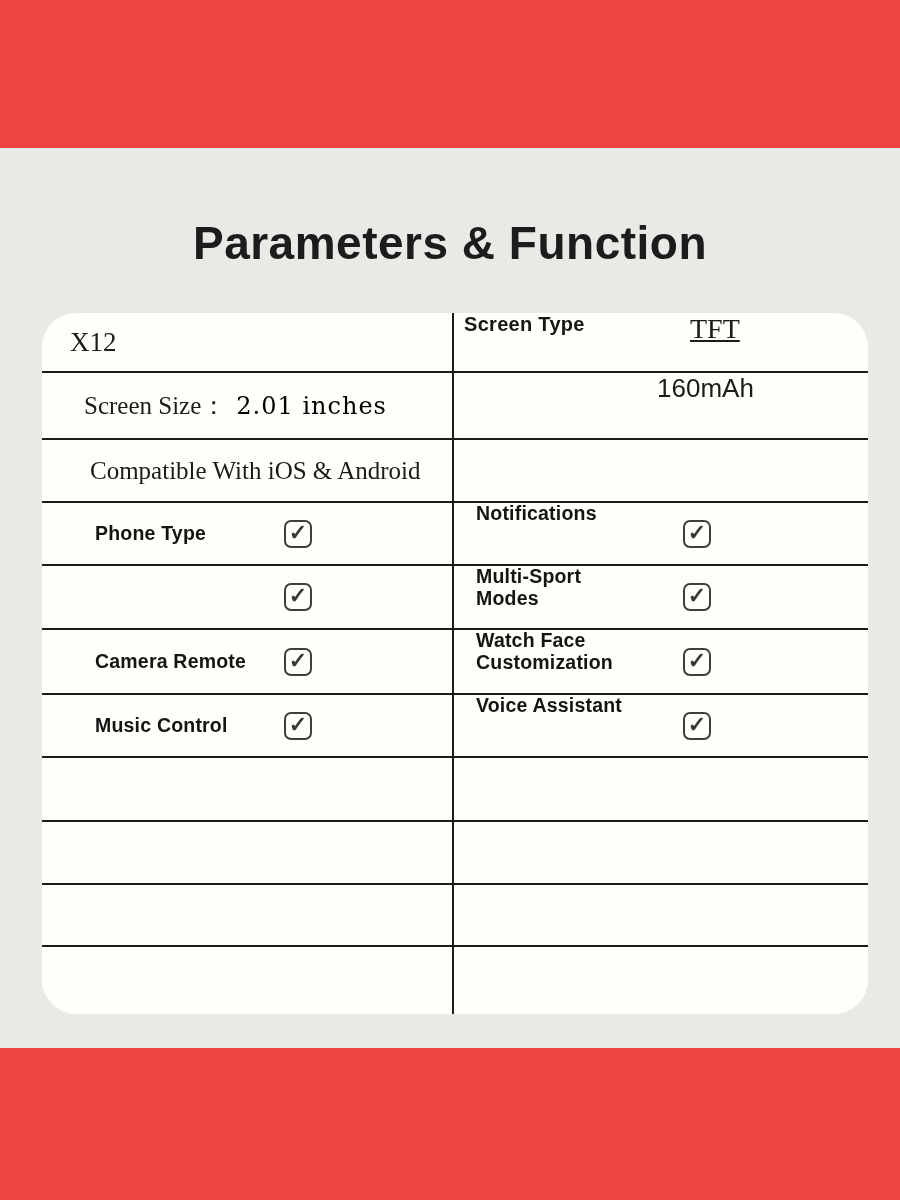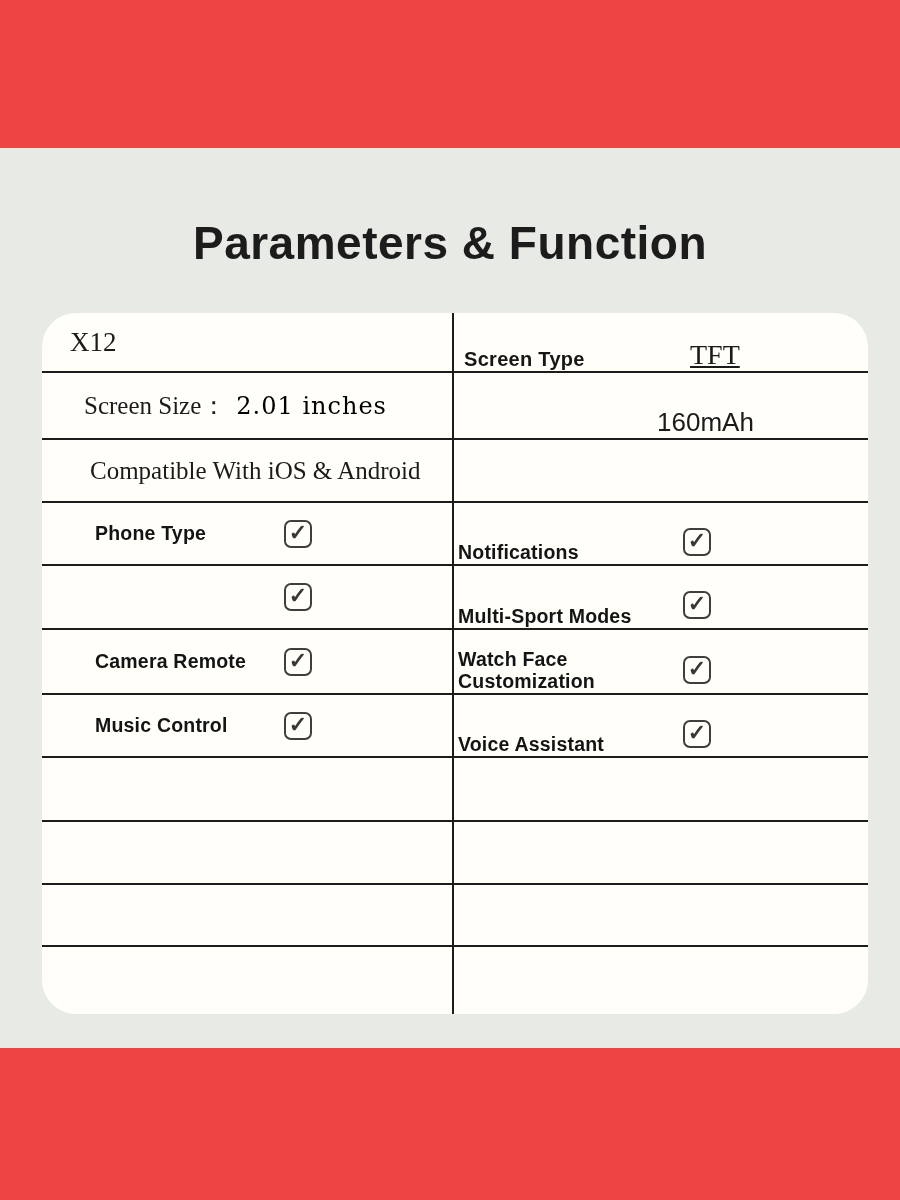--- a/index.html
+++ b/index.html
@@ -23,41 +23,41 @@
 
   .row { display: flex; width: 100%; border-bottom: 2px solid #1c1c1c; }
   .row.last { border-bottom: none; }
   .h60 { height: 60px; } .h67 { height: 67px; } .h63 { height: 63px; }
   .h64 { height: 64px; } .h65 { height: 65px; } .h62 { height: 62px; }
 
   .cell-l {
     width: 412px; border-right: 2px solid #1c1c1c;
     display: flex; align-items: center; position: relative;
   }
-  .cell-r { flex: 1; display: flex; align-items: flex-end; position: relative; margin-top: 16px; }
+  .cell-r { flex: 1; display: flex; align-items: flex-start; position: relative; }
 
   .serif { font-family: "Liberation Serif", serif; color: #1b1b1b; }
 
   .model-label { padding-left: 86px; font-size: 27px; }
   .model-value { margin-left: 28px; font-size: 27px; text-align: right; }
   .size-label { padding-left: 42px; font-size: 25px; }
   .size-value { margin-left: 10px; font-size: 24px; font-family: "DejaVu Serif", serif; letter-spacing: 1px; }
   .compat-label { padding-left: 48px; font-size: 25px; }
 
   .screen-type-label { padding-left: 10px; font-size: 20px; font-weight: 700; color: #161616; letter-spacing: 0.3px; }
   .tft-value { position: absolute; left: 236px; font-size: 28px; text-decoration: underline; }
   .battery-label { padding-left: 8px; font-size: 23px; }
   .mah-value { position: absolute; left: 203px; font-size: 26px; color: #1b1b1b; }
 
   .feat-label {
     font-size: 19.5px; font-weight: 700; color: #141414;
     line-height: 1.12; max-width: 178px; letter-spacing: 0.2px;
   }
   .cell-l .feat-label { padding-left: 53px; max-width: 240px; }
-  .cell-r .feat-label { padding-left: 4px; }
+  .cell-r .feat-label { padding-left: 22px; }
 
   .checkbox {
     position: absolute; top: 50%; transform: translateY(-50%);
     width: 28px; height: 28px; border: 2.5px solid #3e3e3e; border-radius: 7px;
     display: flex; align-items: center; justify-content: center;
     background: transparent;
   }
   .cell-l .checkbox { left: 242px; }
   .cell-r .checkbox { left: 229px; }
   .checkbox .mark {

